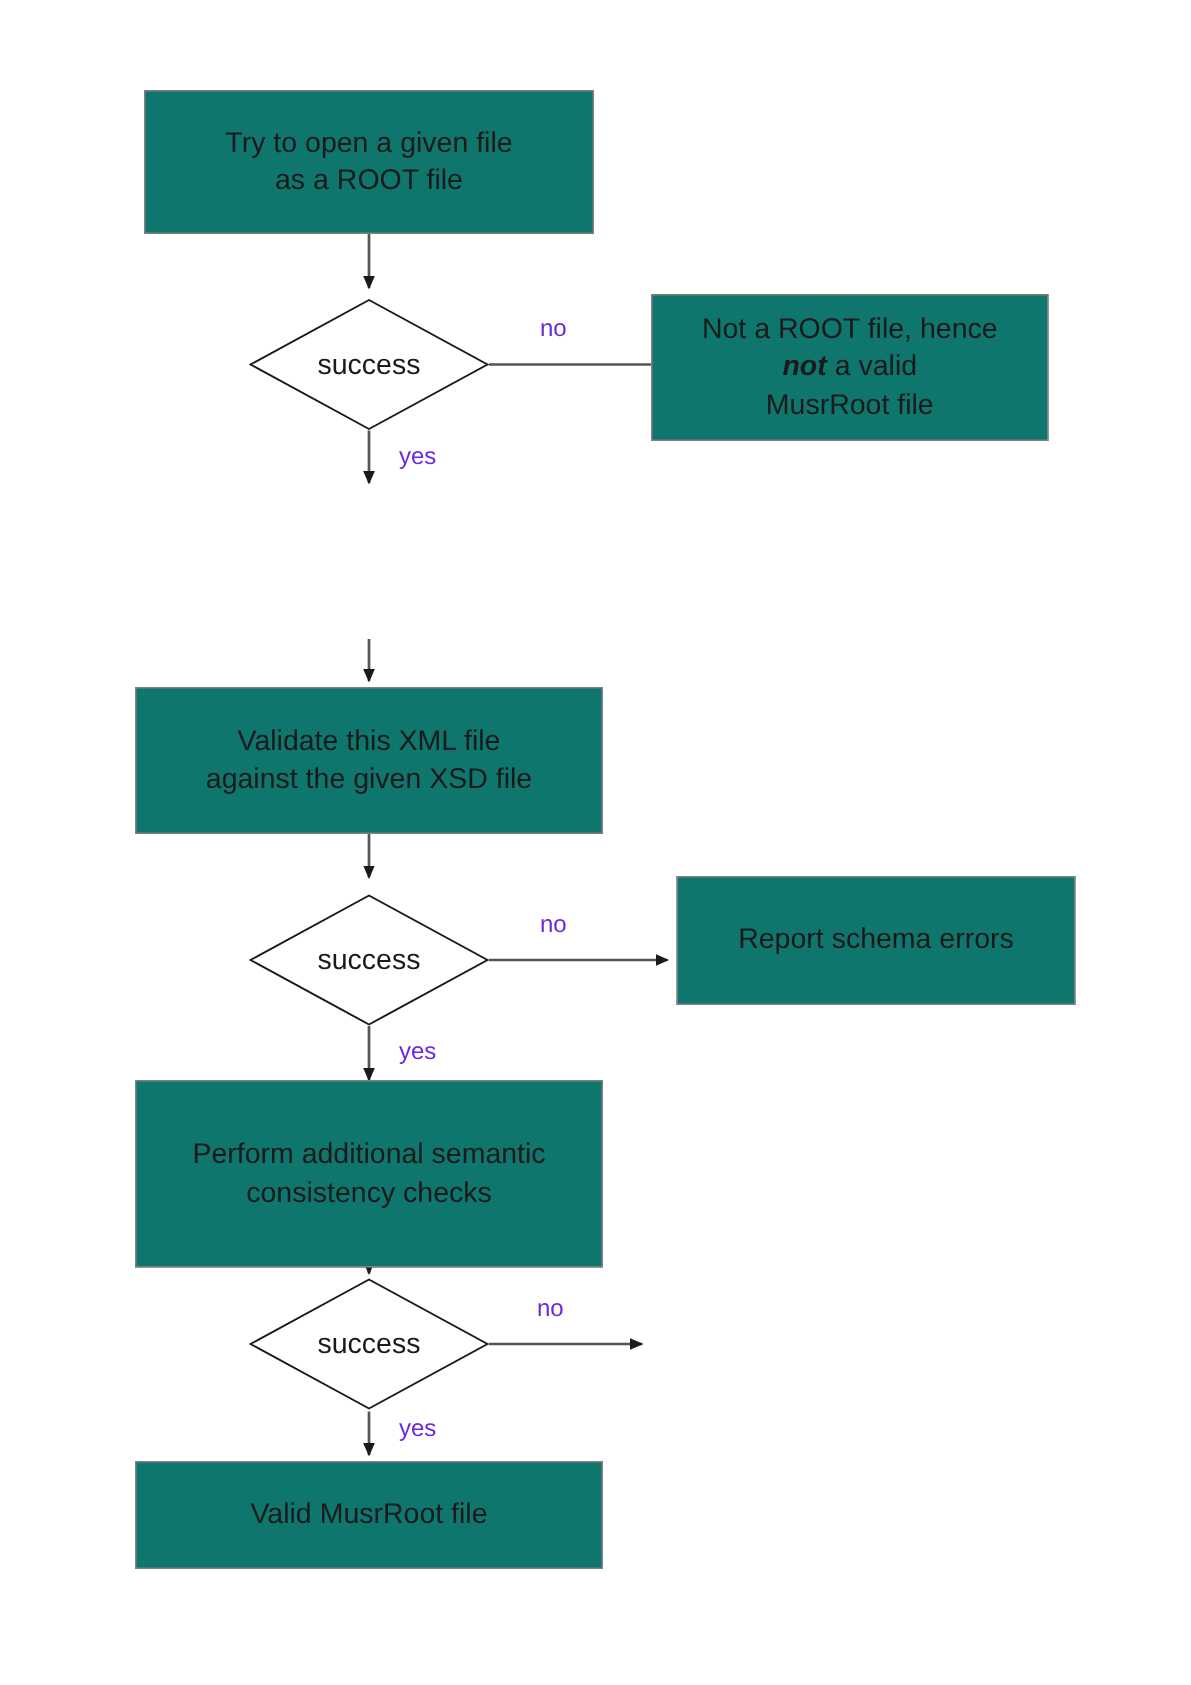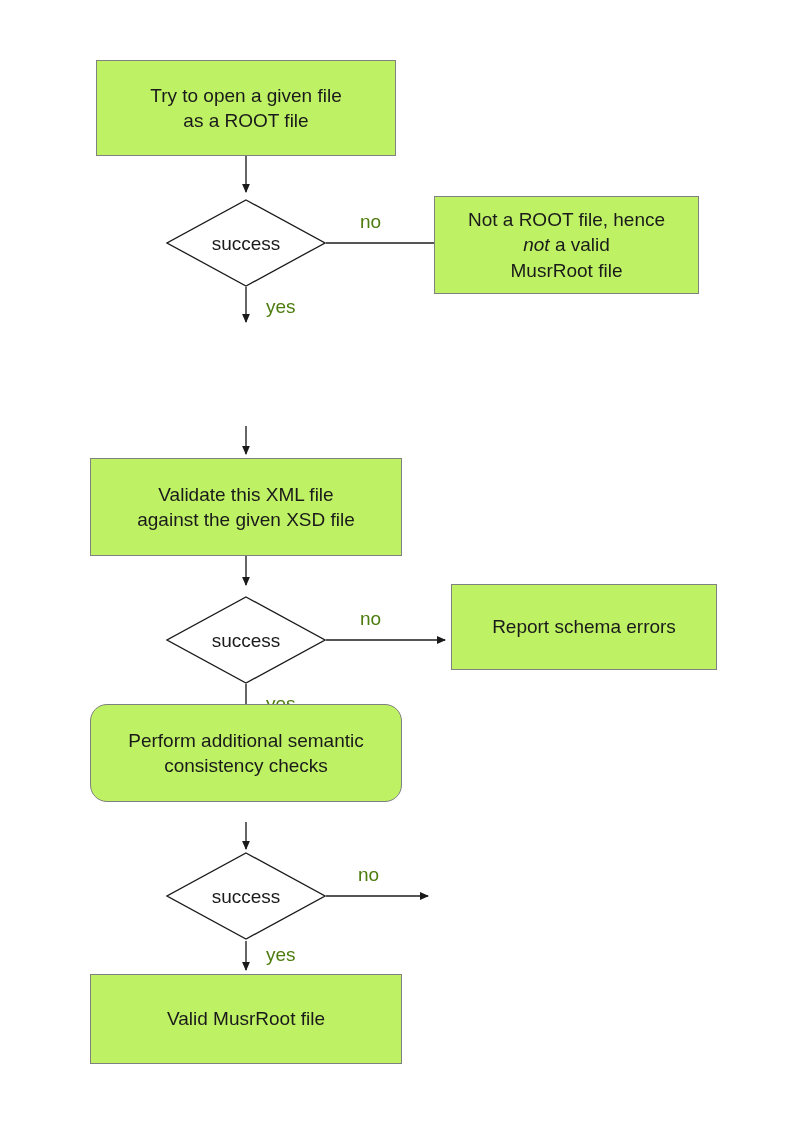--- a/index.html
+++ b/index.html
@@ -22,21 +22,21 @@
     top: 0;
     width: 794px;
     height: 1123px;
   }
 
   
   .node-box {
     position: absolute;
     box-sizing: border-box;
     border: 1.6px solid #808080;
-    background: #bef264;
+    background: #0f766e;
     display: flex;
     align-items: center;
     justify-content: center;
     text-align: center;
     line-height: 1.33;
     font-size: 19px;
     color: #1a1a1a;
     padding: 2px 8px;
   }
   .node-box .txt {
@@ -65,39 +65,39 @@
     align-items: center;
     justify-content: center;
     font-size: 19px;
     color: #1a1a1a;
     line-height: 1;
   }
 
   
   .edge-label {
     position: absolute;
-    font-size: 19px;
-    color: #4d7c0f;
+    font-size: 16px;
+    color: #6d28d9;
     line-height: 1;
     white-space: nowrap;
   }
 
   
   #connectors {
     position: absolute;
     left: 0;
     top: 0;
     width: 794px;
     height: 1123px;
     pointer-events: none;
   }
 
   
   .bi {
-    font-weight: normal;
+    font-weight: bold;
     font-style: italic;
   }
   .spell {
     text-decoration-color: #c00000;
     text-decoration-style: wavy;
     text-decoration-skip-ink: none;
     text-underline-offset: 2px;
   }
 </style>
 </head>
@@ -173,37 +173,37 @@
     <span class="dlabel">success</span>
   </div>
 
   <span class="edge-label" style="left:360px; top:609px;">no</span>
   <span class="edge-label" style="left:266px; top:694px;">yes</span>
 
   <div class="node-box" style="left:451px; top:584px; width:266px; height:86px;">
     <span class="txt">Report schema errors</span>
   </div>
 
-  <div class="node-box" style="left:90px; top:704px; width:312px; height:98px;border-radius:17px;">
+  <div class="node-box" style="left:90px; top:720px; width:312px; height:125px;">
     <span class="txt">
       <span>Perform additional semantic</span><br>
       <span>consistency checks</span>
     </span>
   </div>
 
   <div class="node-diamond" style="left:166px; top:852px; width:160px; height:88px;">
     <svg width="160" height="88" viewBox="0 0 160 88" xmlns="http://www.w3.org/2000/svg">
       <polygon points="80,1 159,44 80,87 1,44" fill="#ffffff" stroke="#1a1a1a" stroke-width="1.3"></polygon>
     </svg>
     <span class="dlabel">success</span>
   </div>
 
   <span class="edge-label" style="left:358px; top:865px;">no</span>
   <span class="edge-label" style="left:266px; top:945px;">yes</span>
 
 
-  <div class="node-box" style="left:90px; top:974px; width:312px; height:90px;">
+  <div class="node-box" style="left:90px; top:974px; width:312px; height:72px;">
     <span class="txt">
       <span>Valid </span><span class="spell">MusrRoot</span><span> file</span>
     </span>
   </div>
 
 </div>
 
 </body></html>

